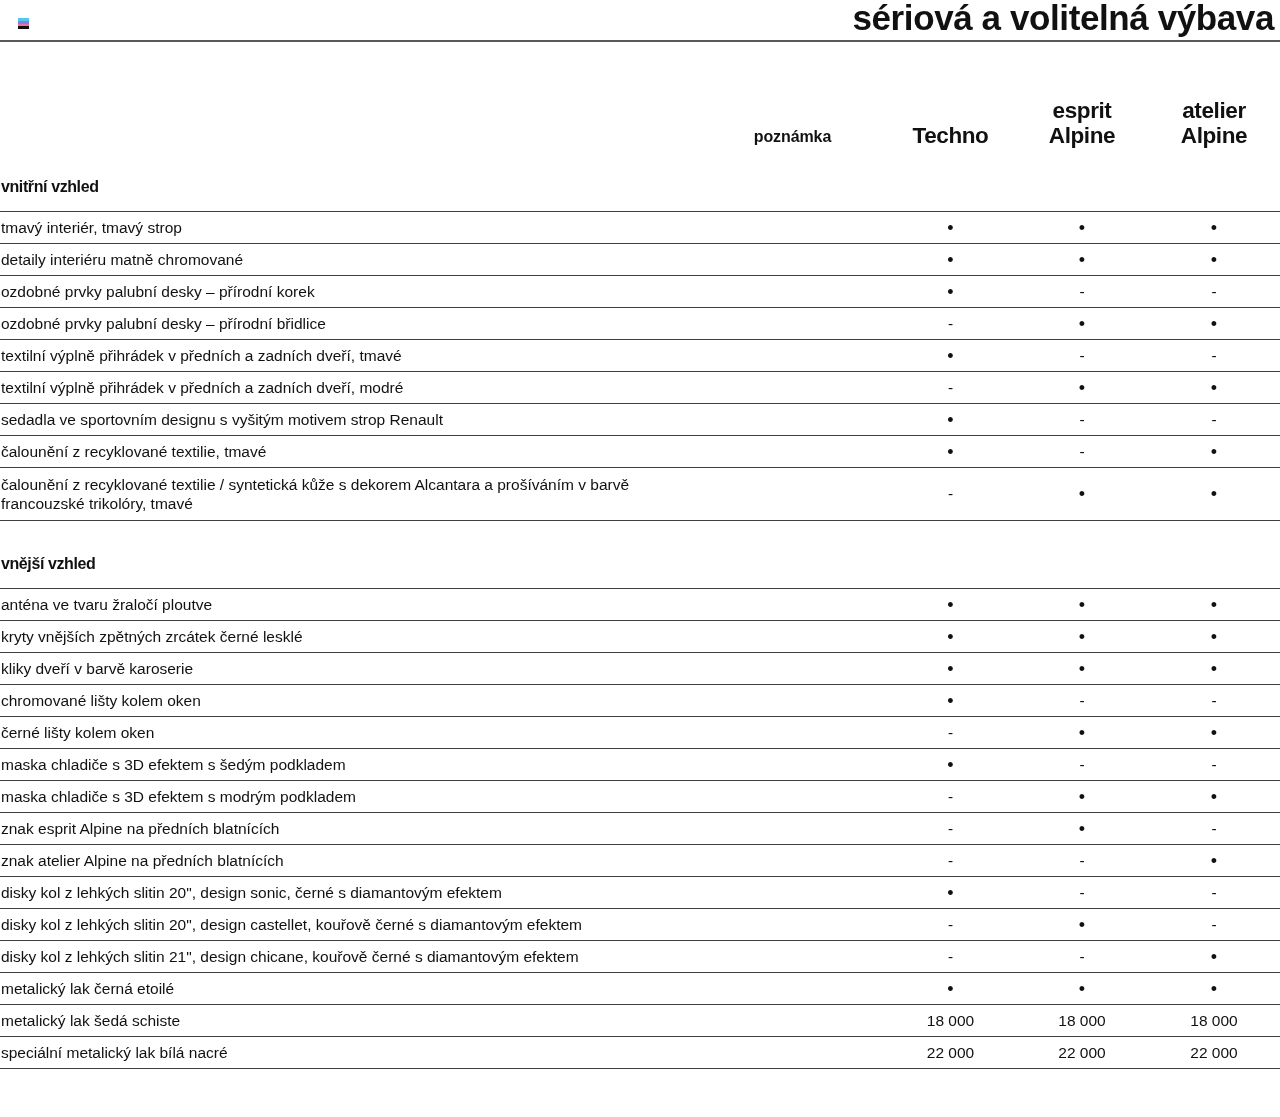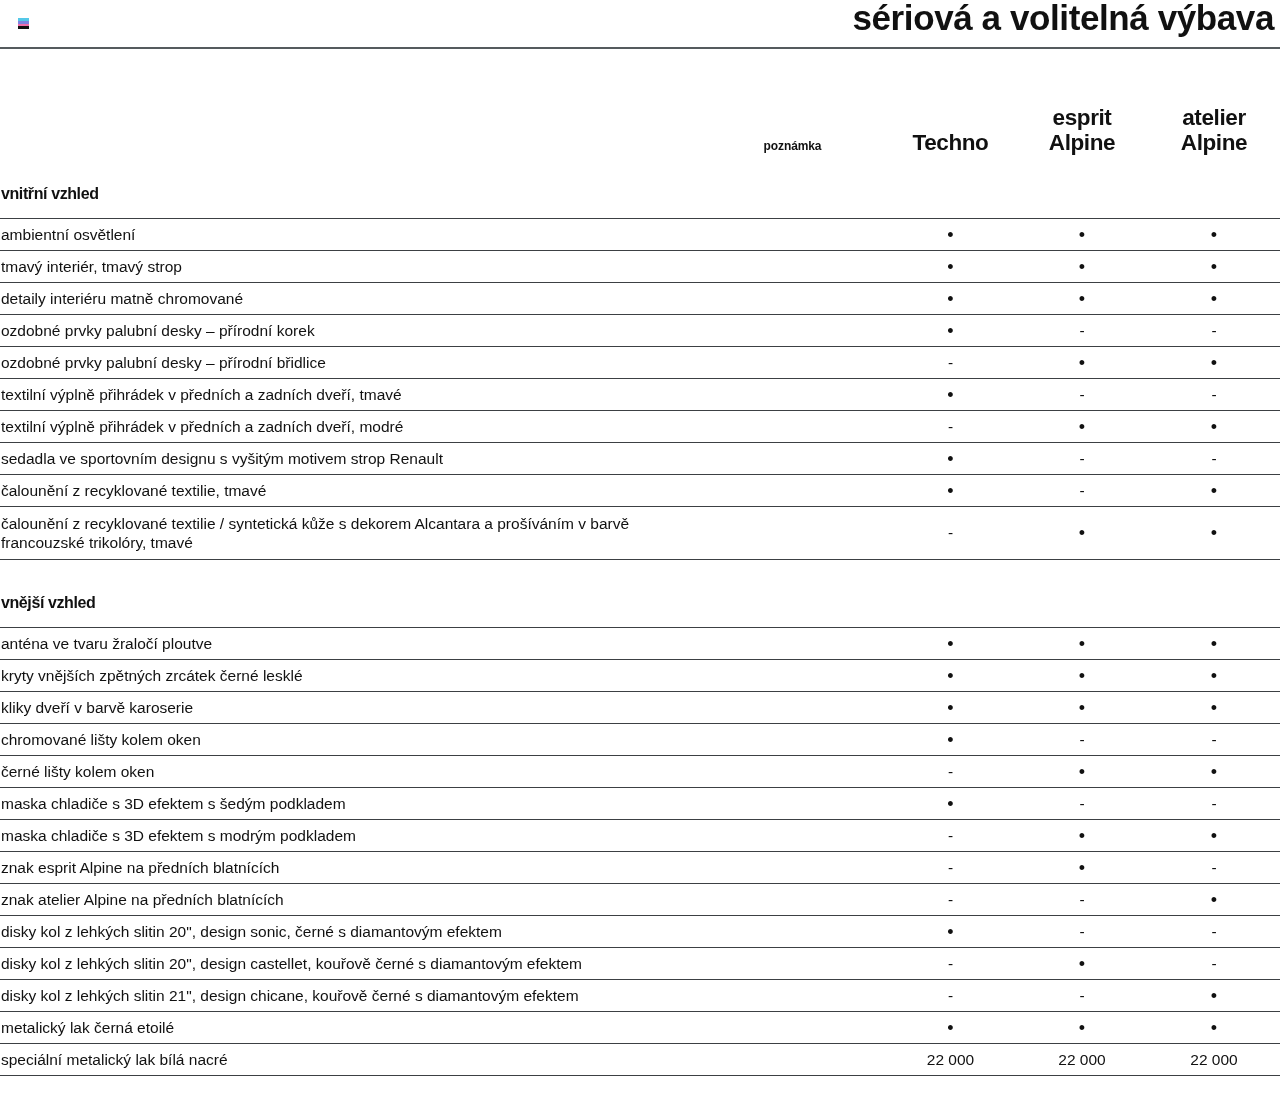--- a/index.html
+++ b/index.html
@@ -14,21 +14,21 @@
     font-family: "Liberation Sans", sans-serif;
     color: #111111;
     -webkit-font-smoothing: antialiased;
     overflow: hidden;
     position: relative;
   }
 
   
   .topbar {
     position: relative;
-    height: 49px;
+    height: 42px;
     box-sizing: border-box;
     border-bottom: 2px solid #555b5e;
   }
   .colorbar {
     position: absolute;
     left: 18px;
     top: 18px;
     width: 11px;
     height: 11px;
     display: flex;
@@ -70,21 +70,21 @@
 
   
   tr.headrow td {
     border: 0;
     vertical-align: bottom;
     padding: 0 0 6px 0;
     height: 106px;
     margin-top: 24px;
   }
   .hd-note {
-    font-size: 12px;
+    font-size: 16px;
     font-weight: 700;
     text-align: center;
     padding-bottom: 2px;
     letter-spacing: -0.1px;
   }
   .hd-model {
     font-size: 22.5px;
     font-weight: 700;
     text-align: center;
     line-height: 25px;
@@ -176,27 +176,20 @@
           <td>
             <div class="hd-model">atelier<span class="l2">Alpine</span></div>
           </td>
         </tr>
         <tr class="sectionrow">
           <td colspan="5">
             <div class="section-title">vnitřní vzhled</div>
           </td>
         </tr>
         <tr class="datarow">
-          <td class="label">ambientní osvětlení</td>
-          <td class="note"></td>
-          <td class="val dot">•</td>
-          <td class="val dot">•</td>
-          <td class="val dot">•</td>
-        </tr>
-        <tr class="datarow">
           <td class="label">tmavý interiér, tmavý strop</td>
           <td class="note"></td>
           <td class="val dot">•</td>
           <td class="val dot">•</td>
           <td class="val dot">•</td>
         </tr>
         <tr class="datarow">
           <td class="label">detaily interiéru matně chromované</td>
           <td class="note"></td>
           <td class="val dot">•</td>
@@ -342,20 +335,27 @@
           <td class="val dot">•</td>
         </tr>
         <tr class="datarow">
           <td class="label">metalický lak černá etoilé</td>
           <td class="note"></td>
           <td class="val dot">•</td>
           <td class="val dot">•</td>
           <td class="val dot">•</td>
         </tr>
         <tr class="datarow">
+          <td class="label">metalický lak šedá schiste</td>
+          <td class="note"></td>
+          <td class="val">18 000</td>
+          <td class="val">18 000</td>
+          <td class="val">18 000</td>
+        </tr>
+        <tr class="datarow">
           <td class="label">speciální metalický lak bílá nacré</td>
           <td class="note"></td>
           <td class="val">22 000</td>
           <td class="val">22 000</td>
           <td class="val">22 000</td>
         </tr>
       </tbody>
   </table>
 
 </div>

